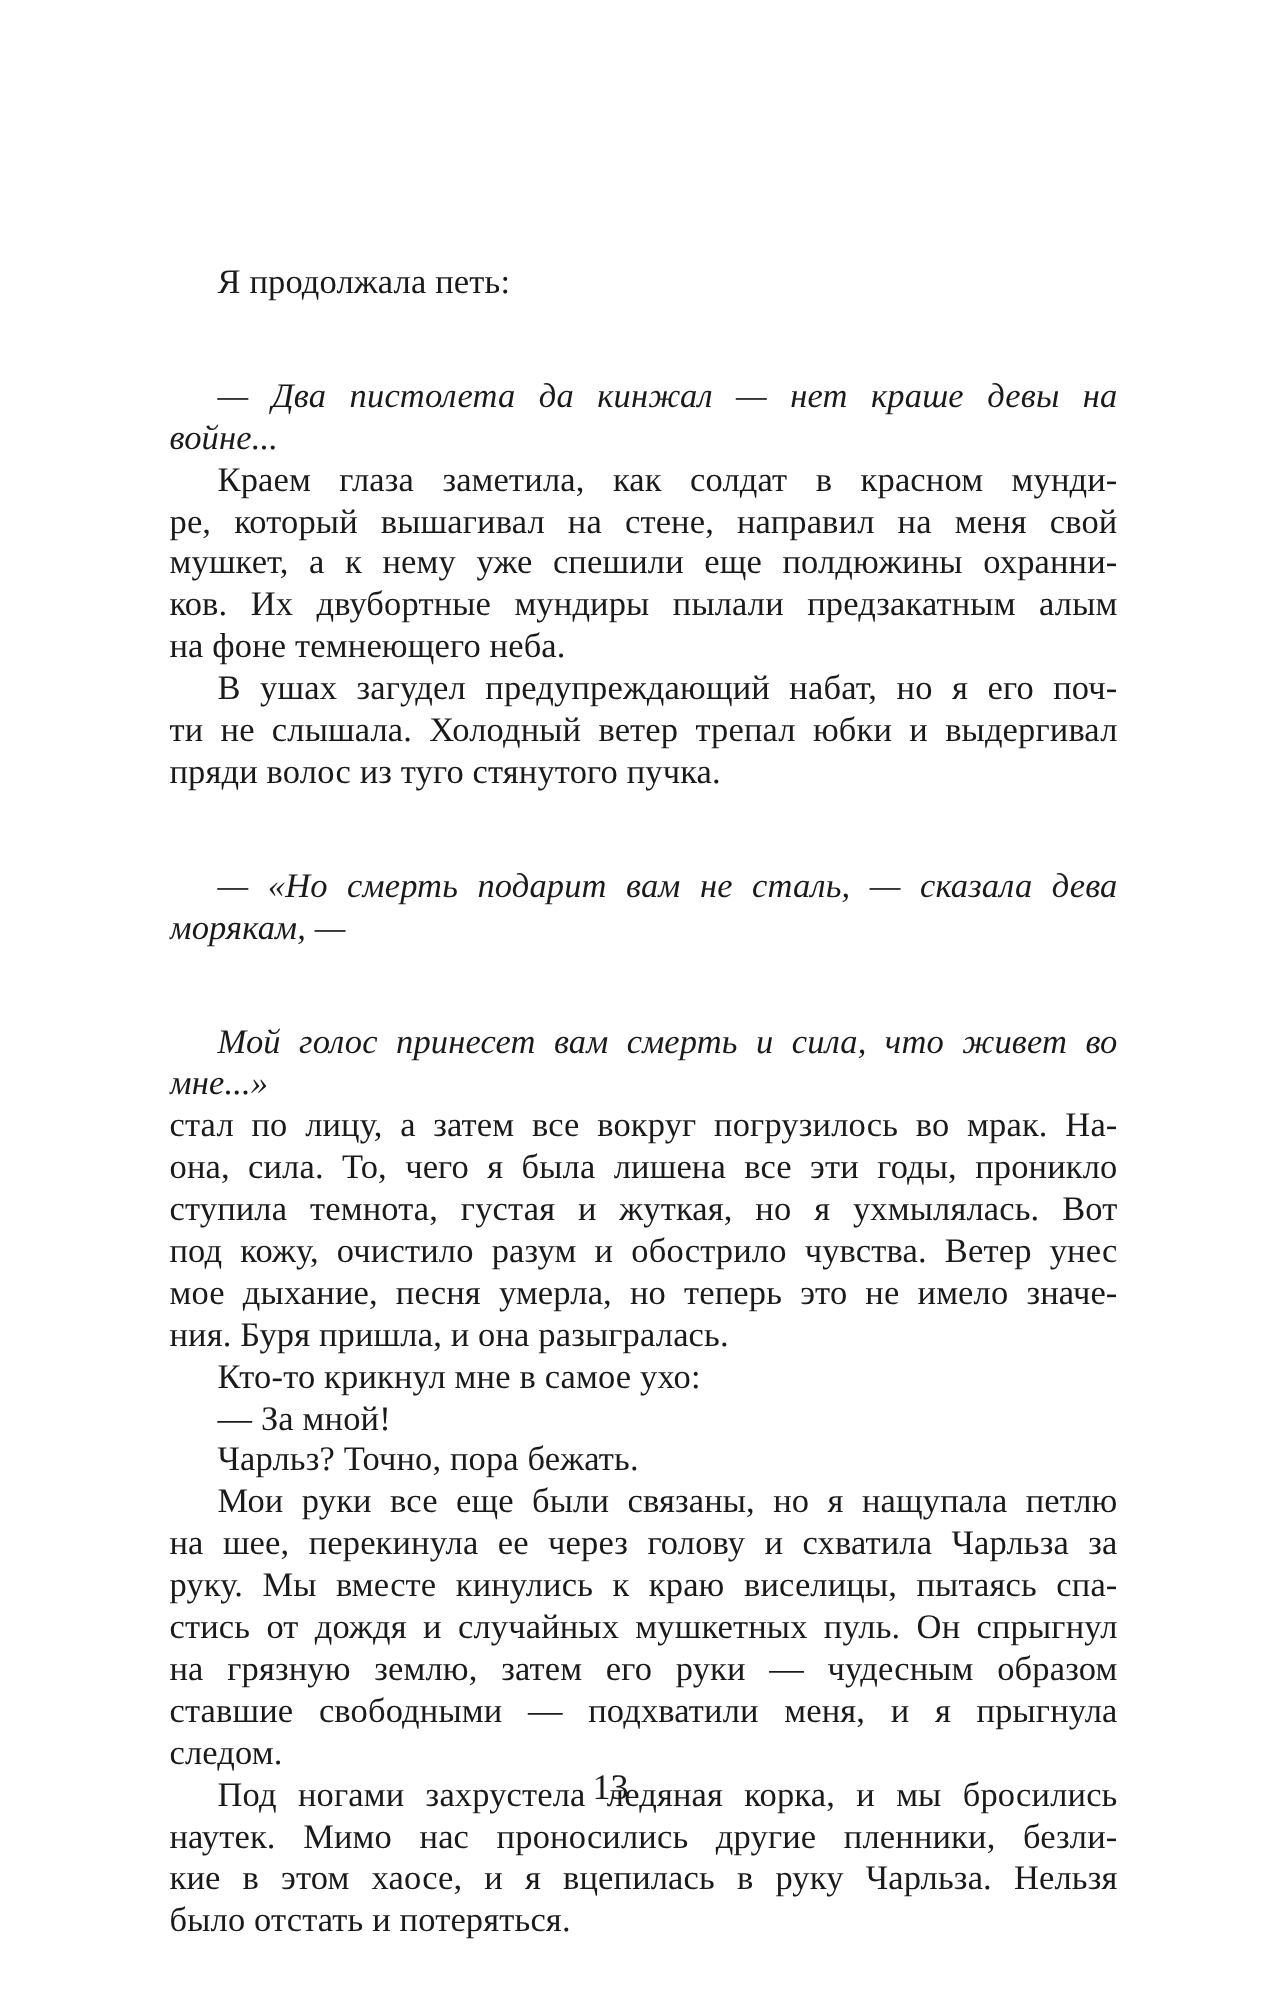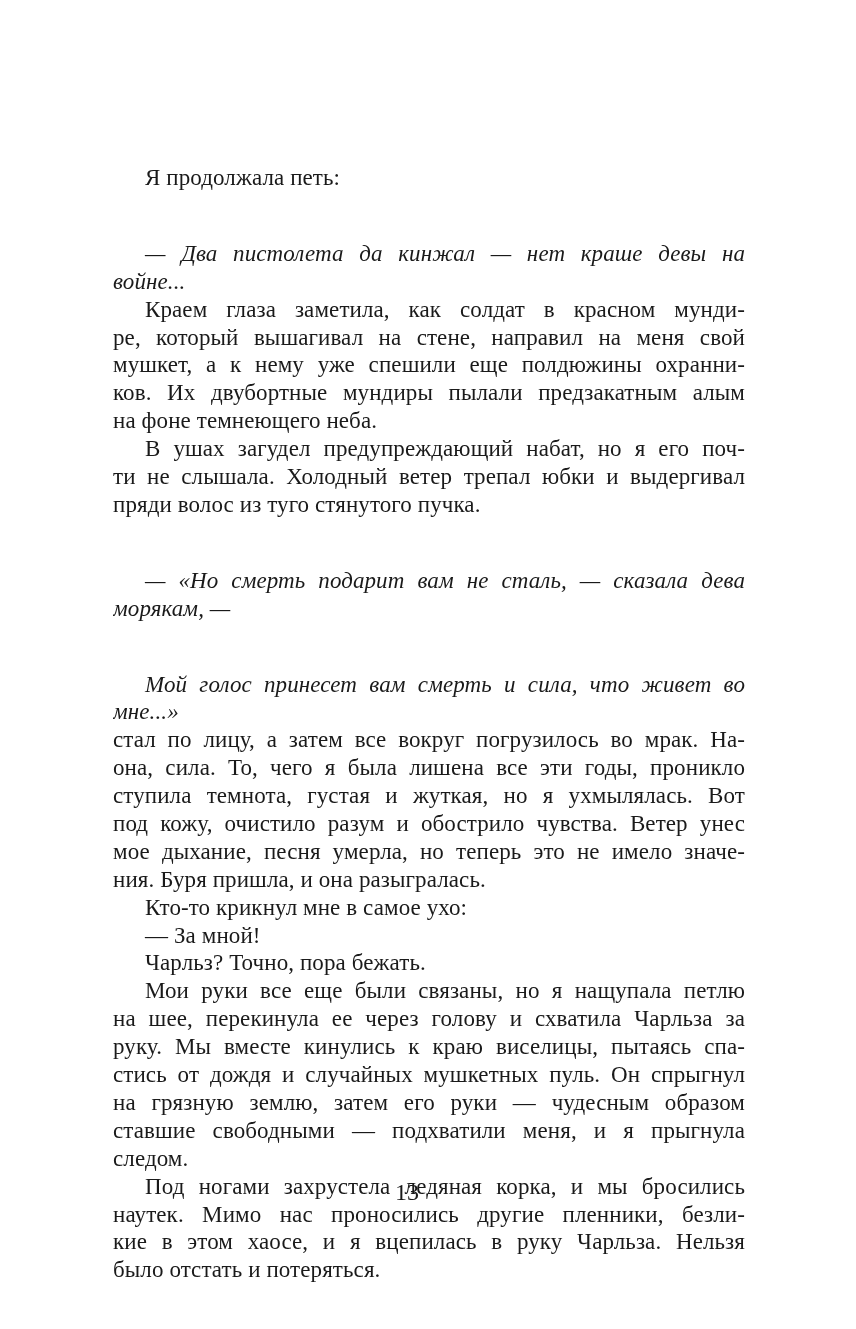--- a/index.html
+++ b/index.html
@@ -12,21 +12,21 @@
     width: 856px;
     height: 1329px;
     background: #ffffff;
     overflow: hidden;
     font-family: "Liberation Serif", "DejaVu Serif", serif;
     color: #1a1a1a;
   }
   .text-block {
     position: absolute;
     left: 113px;
-    top: 164px;
+    top: 174px;
     width: 632px;
     font-size: 23px;
     line-height: 27.9px;
     letter-spacing: 0.1px;
   }
   .paragraph { margin: 0; padding: 0; }
   .paragraph.italic { font-style: italic; margin-top: 48px; }
   .line {
     height: 27.9px;
     overflow: hidden;

